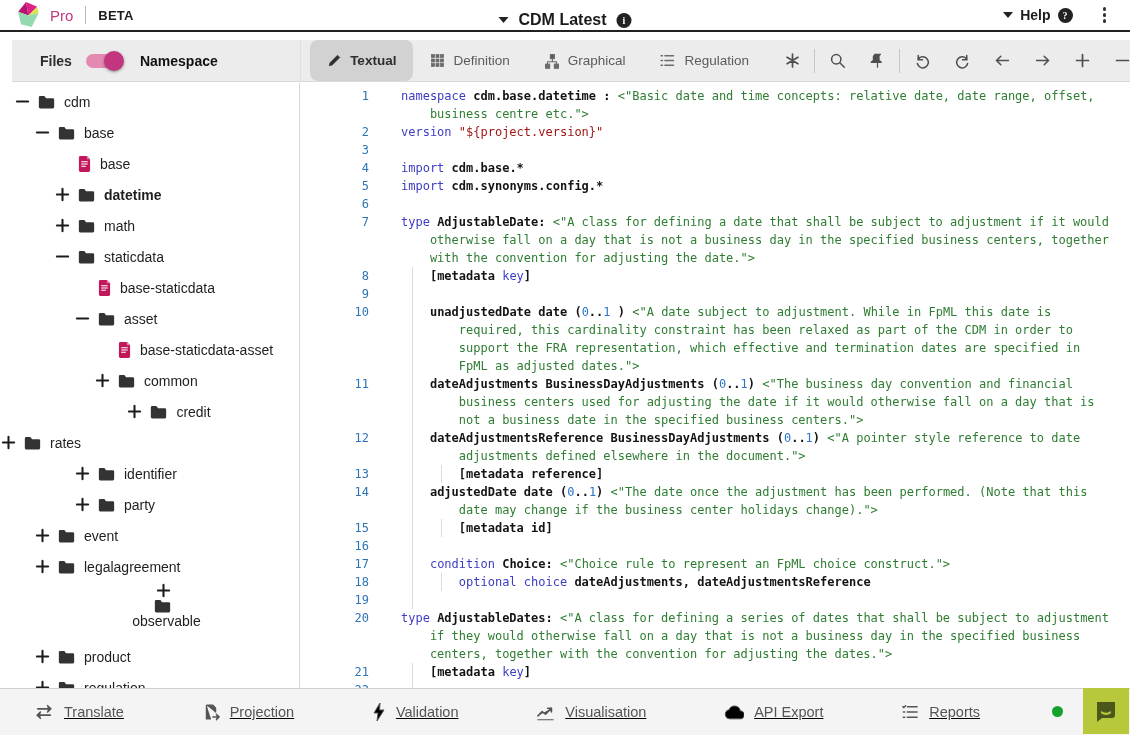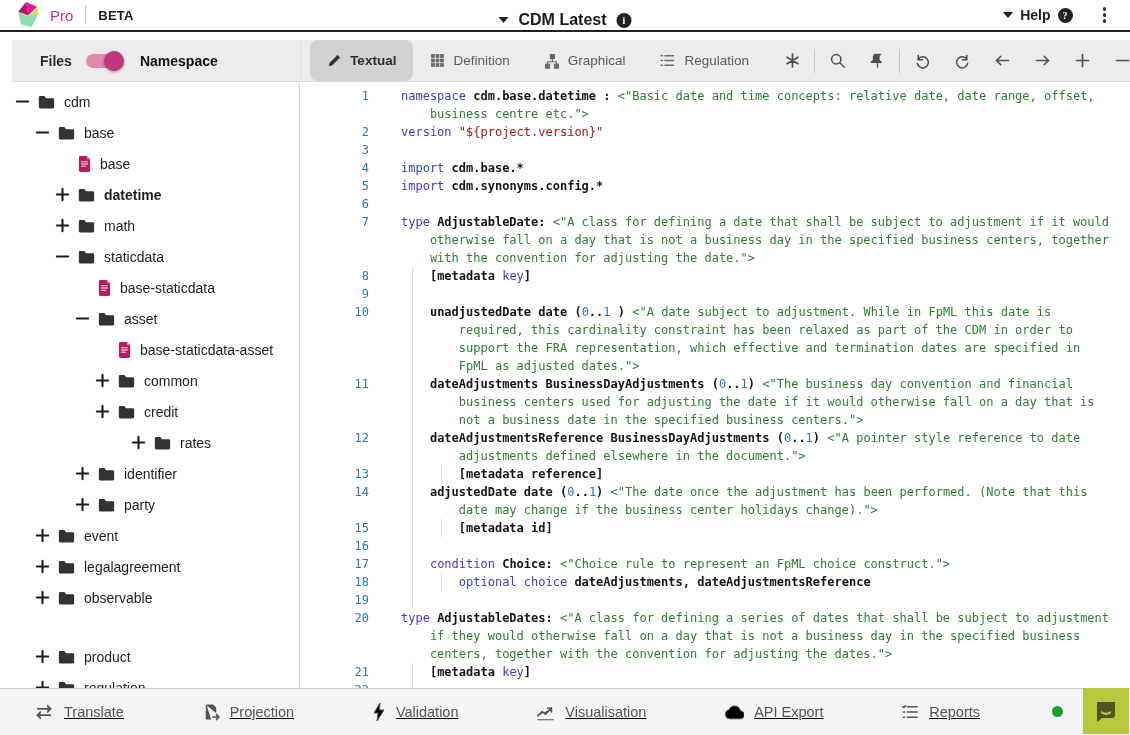--- a/index.html
+++ b/index.html
@@ -377,34 +377,34 @@
             <path d="M8 2 v12 M2 8 h12"></path>
           </svg>
         </span>
         <span class="tree-ico">
           <svg width="17" height="14" viewBox="0 0 20 16">
             <path d="M1 2.5 a1.5 1.5 0 0 1 1.5-1.5 h5 l2 2.5 h8 a1.5 1.5 0 0 1 1.5 1.5 v9 a1.5 1.5 0 0 1 -1.5 1.5 h-15 a1.5 1.5 0 0 1 -1.5 -1.5 z" fill="#333"></path>
           </svg>
         </span>
         <span class="tree-label">common</span>
       </div>
-      <div class="tree-row" style="padding-left: 94px;">
+      <div class="tree-row" style="padding-left: 38px; justify-content: center;">
         <span class="tree-toggle">
           <svg width="15" height="15" viewBox="0 0 16 16" stroke="#1c1c1c" stroke-width="2.2" stroke-linecap="round">
             <path d="M8 2 v12 M2 8 h12"></path>
           </svg>
         </span>
         <span class="tree-ico">
           <svg width="17" height="14" viewBox="0 0 20 16">
             <path d="M1 2.5 a1.5 1.5 0 0 1 1.5-1.5 h5 l2 2.5 h8 a1.5 1.5 0 0 1 1.5 1.5 v9 a1.5 1.5 0 0 1 -1.5 1.5 h-15 a1.5 1.5 0 0 1 -1.5 -1.5 z" fill="#333"></path>
           </svg>
         </span>
         <span class="tree-label">credit</span>
       </div>
-      <div class="tree-row" style="padding-left: 94px; margin-left: 36px;">
+      <div class="tree-row" style="">
         <span class="tree-toggle">
           <svg width="15" height="15" viewBox="0 0 16 16" stroke="#1c1c1c" stroke-width="2.2" stroke-linecap="round">
             <path d="M8 2 v12 M2 8 h12"></path>
           </svg>
         </span>
         <span class="tree-ico">
           <svg width="17" height="14" viewBox="0 0 20 16">
             <path d="M1 2.5 a1.5 1.5 0 0 1 1.5-1.5 h5 l2 2.5 h8 a1.5 1.5 0 0 1 1.5 1.5 v9 a1.5 1.5 0 0 1 -1.5 1.5 h-15 a1.5 1.5 0 0 1 -1.5 -1.5 z" fill="#333"></path>
           </svg>
         </span>
@@ -455,21 +455,21 @@
             <path d="M8 2 v12 M2 8 h12"></path>
           </svg>
         </span>
         <span class="tree-ico">
           <svg width="17" height="14" viewBox="0 0 20 16">
             <path d="M1 2.5 a1.5 1.5 0 0 1 1.5-1.5 h5 l2 2.5 h8 a1.5 1.5 0 0 1 1.5 1.5 v9 a1.5 1.5 0 0 1 -1.5 1.5 h-15 a1.5 1.5 0 0 1 -1.5 -1.5 z" fill="#333"></path>
           </svg>
         </span>
         <span class="tree-label">legalagreement</span>
       </div>
-      <div class="tree-row" style="padding-left: 34px;">
+      <div class="tree-row" style="padding-left: 34px; flex-direction: column;">
         <span class="tree-toggle">
           <svg width="15" height="15" viewBox="0 0 16 16" stroke="#1c1c1c" stroke-width="2.2" stroke-linecap="round">
             <path d="M8 2 v12 M2 8 h12"></path>
           </svg>
         </span>
         <span class="tree-ico">
           <svg width="17" height="14" viewBox="0 0 20 16">
             <path d="M1 2.5 a1.5 1.5 0 0 1 1.5-1.5 h5 l2 2.5 h8 a1.5 1.5 0 0 1 1.5 1.5 v9 a1.5 1.5 0 0 1 -1.5 1.5 h-15 a1.5 1.5 0 0 1 -1.5 -1.5 z" fill="#333"></path>
           </svg>
         </span>

